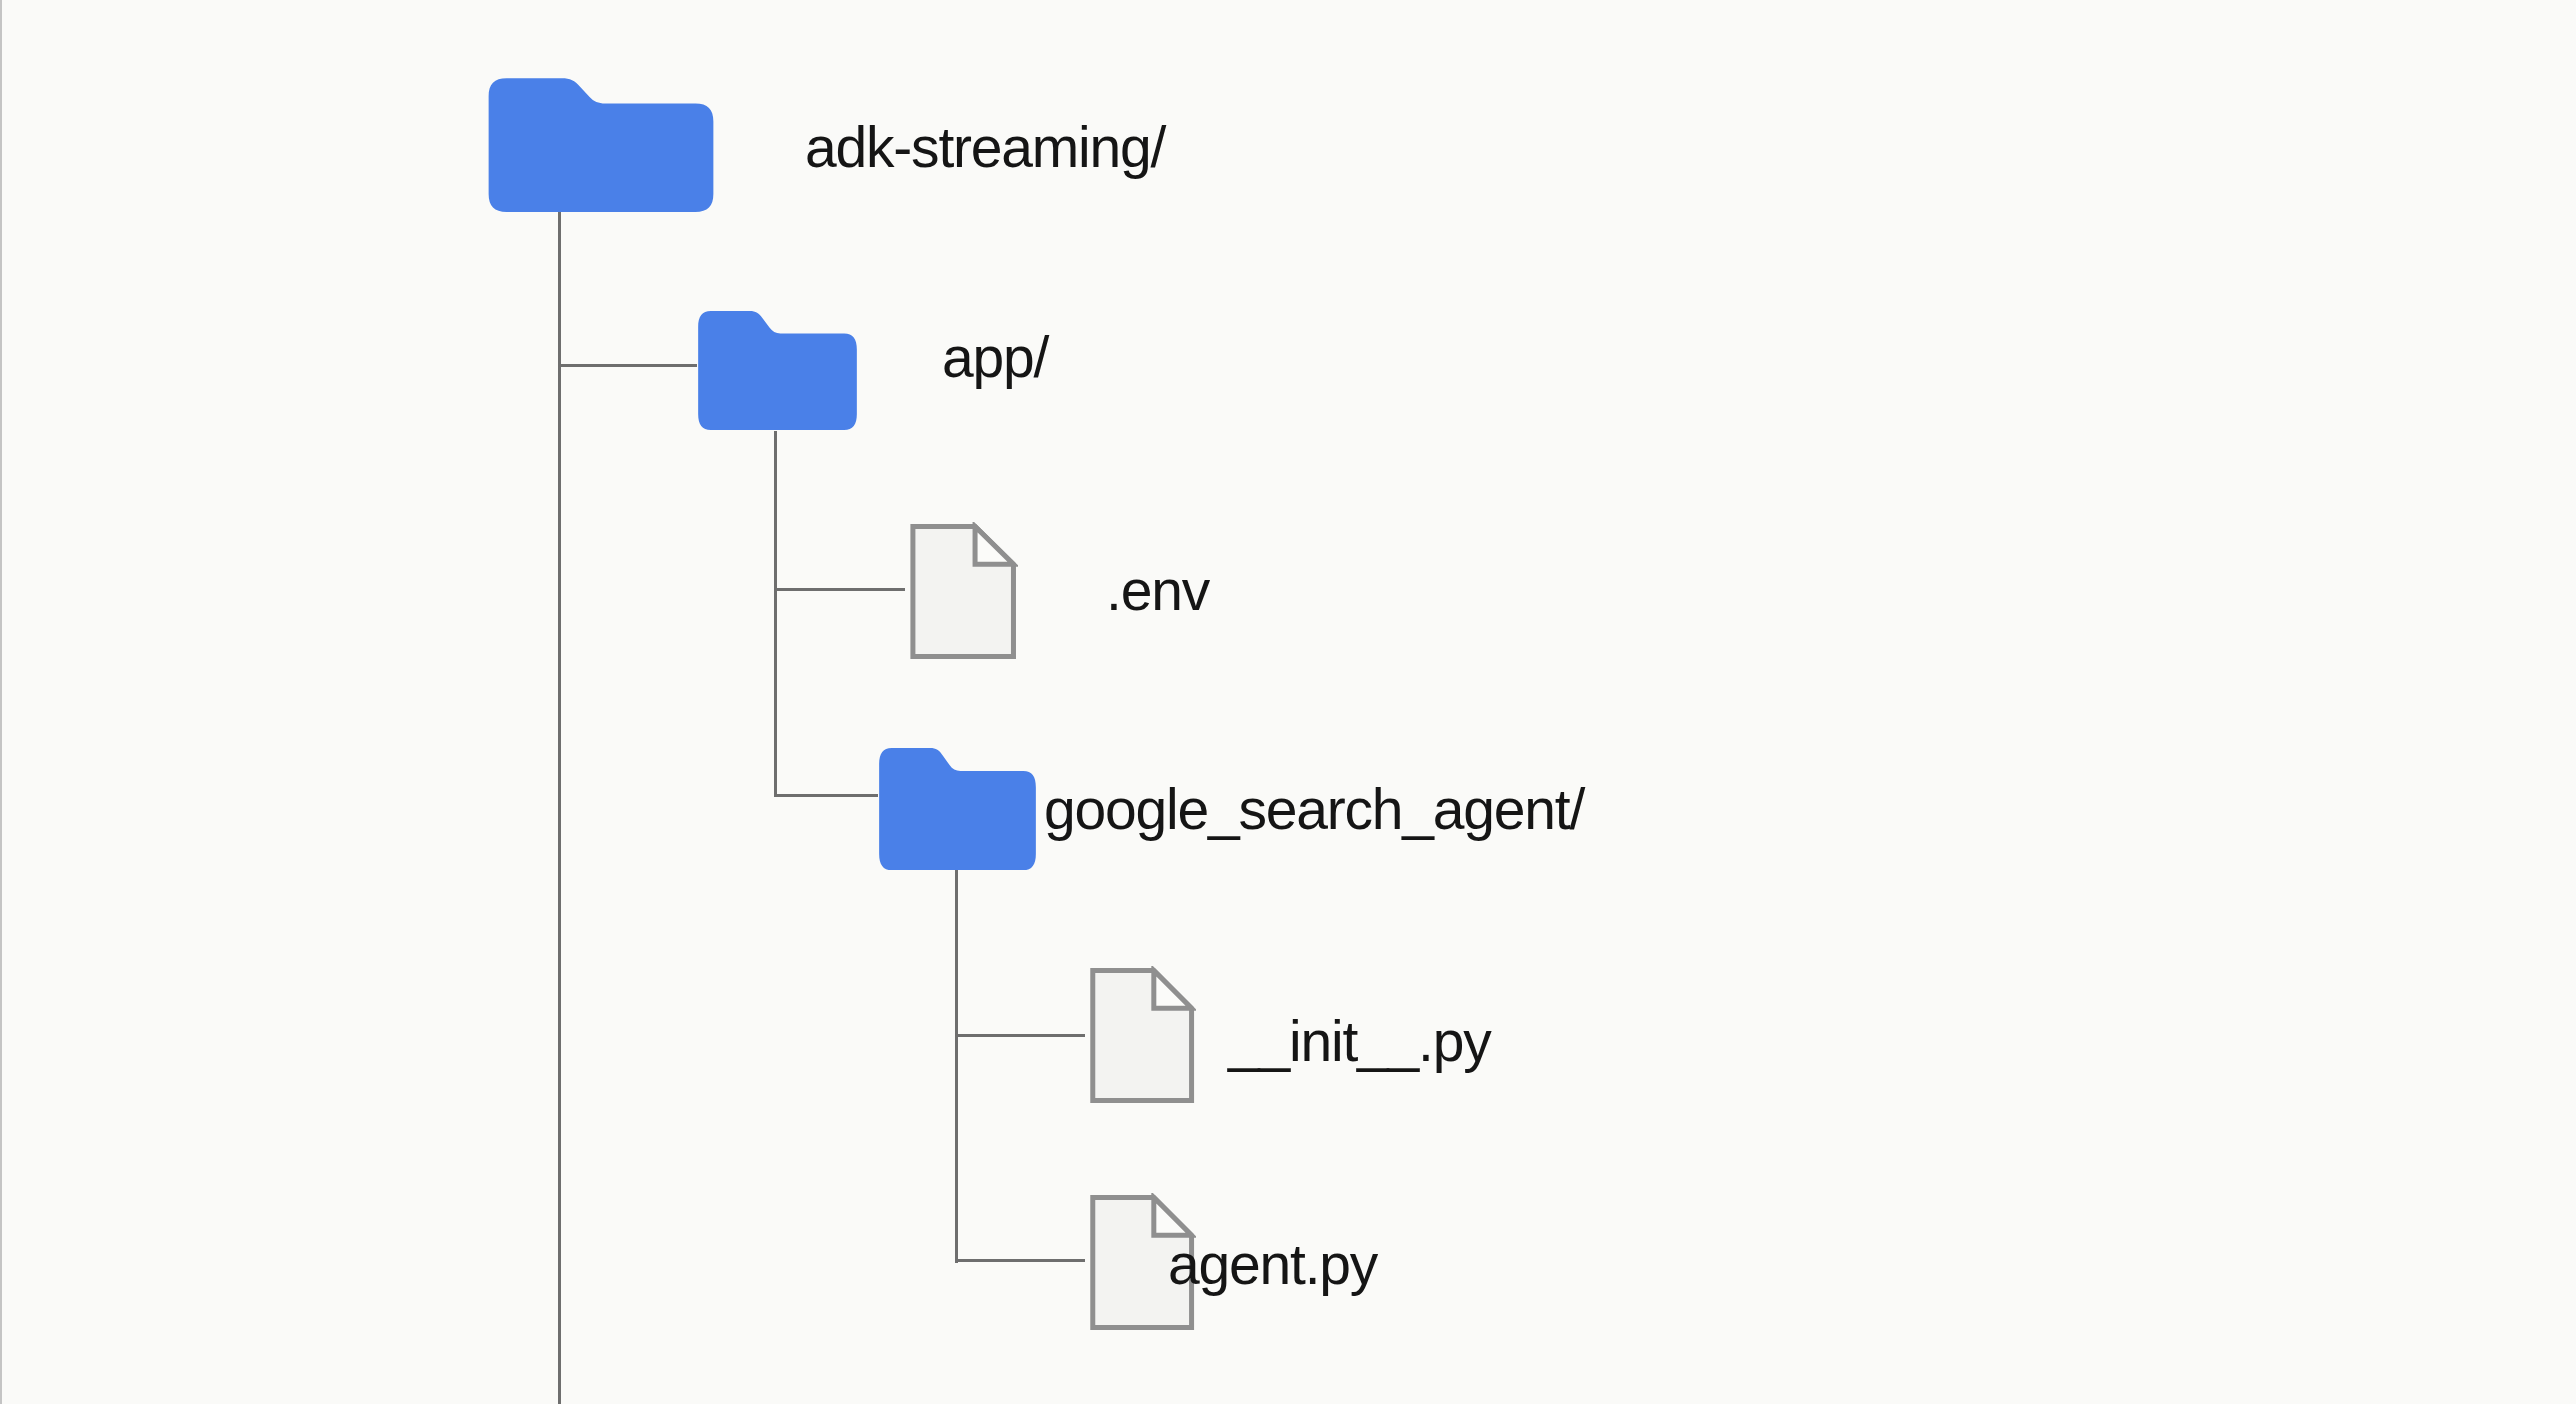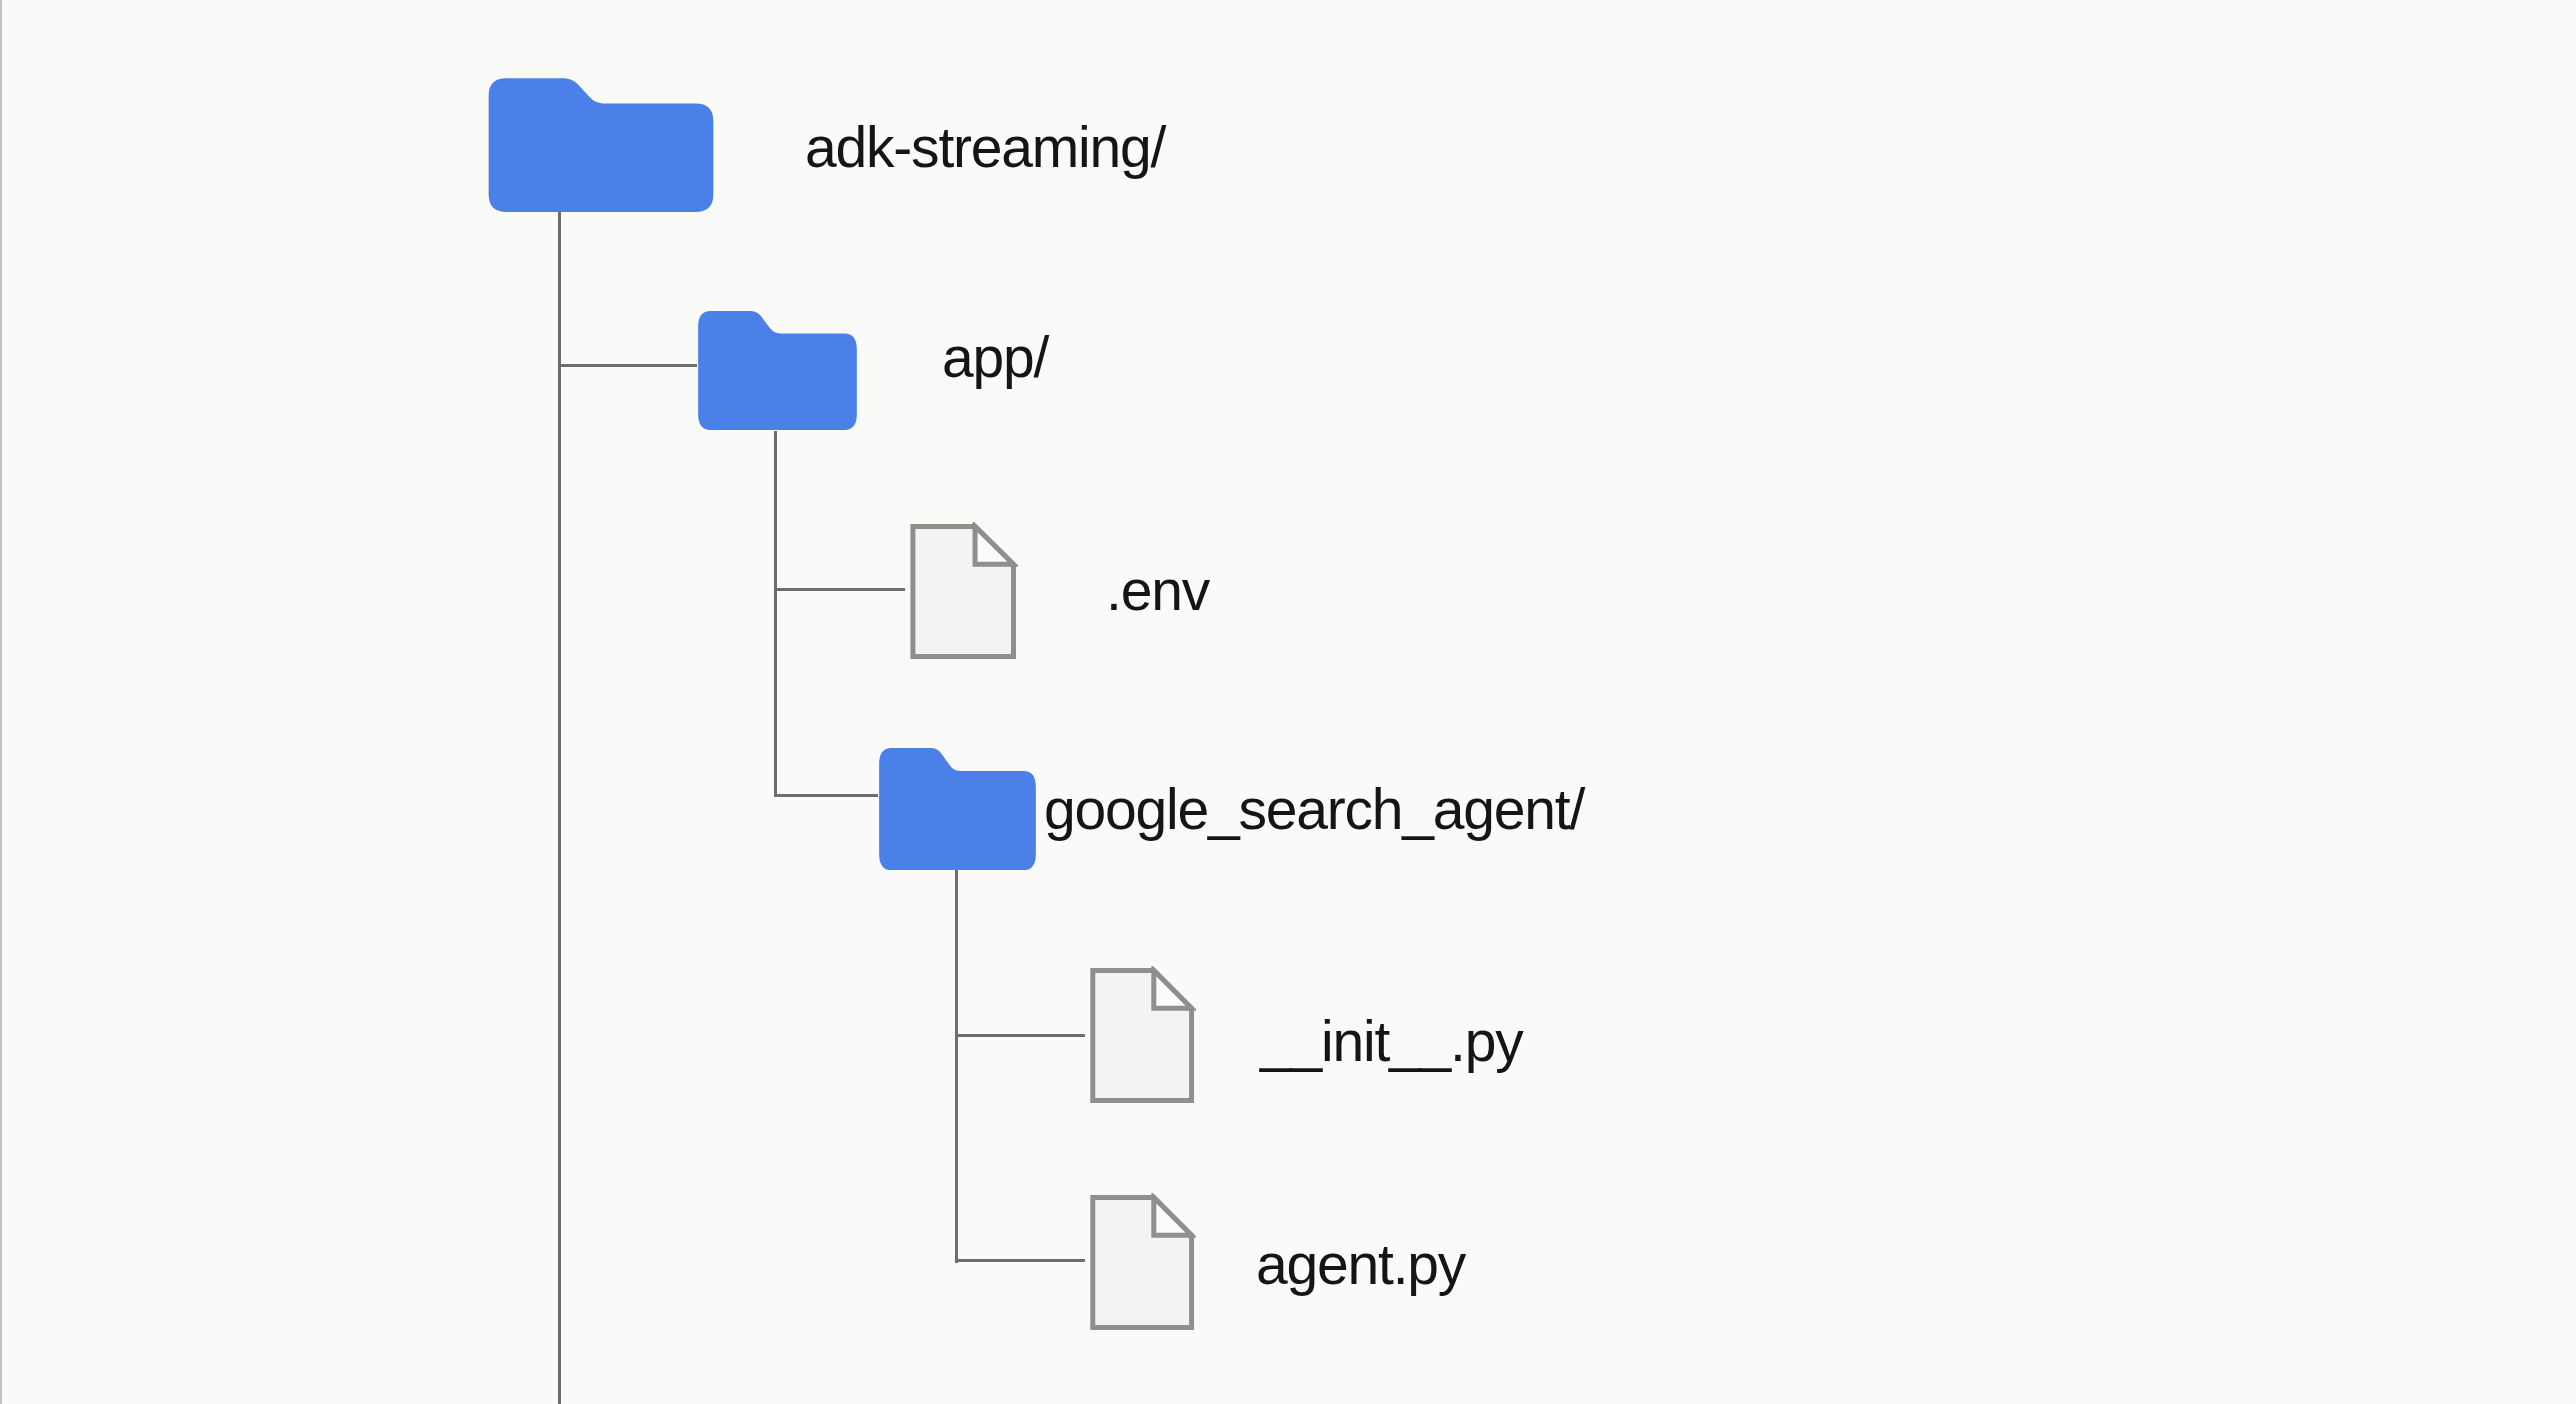--- a/index.html
+++ b/index.html
@@ -52,22 +52,22 @@
   .icon-app-folder  {left:697px;top:308px;width:161px;height:122px;}
   .icon-env-file    {left:905px;top:522px;width:113px;height:139px;}
   .icon-gsa-folder  {left:878px;top:745px;width:159px;height:125px;}
   .icon-init-file   {left:1085px;top:966px;width:111px;height:139px;}
   .icon-agent-file  {left:1085px;top:1193px;width:111px;height:139px;}
   
   .label-root  {left:805px;top:105px;}
   .label-app   {left:942px;top:315px;}
   .label-env   {left:1106px;top:548px;}
   .label-gsa   {left:1044px;top:767px;}
-  .label-init  {left:1228px;top:999px;margin-left:32px;}
-  .label-agent {left:1256px;top:1222px;}
+  .label-init  {left:1228px;top:999px;}
+  .label-agent {left:1168px;top:1222px;}
 </style>
 </head>
 <body>
 
 <div class="edge-line"></div>
 
 <div class="connector trunk-root"></div>
 <div class="connector branch-app"></div>
 <div class="connector trunk-app"></div>
 <div class="connector branch-env"></div>

